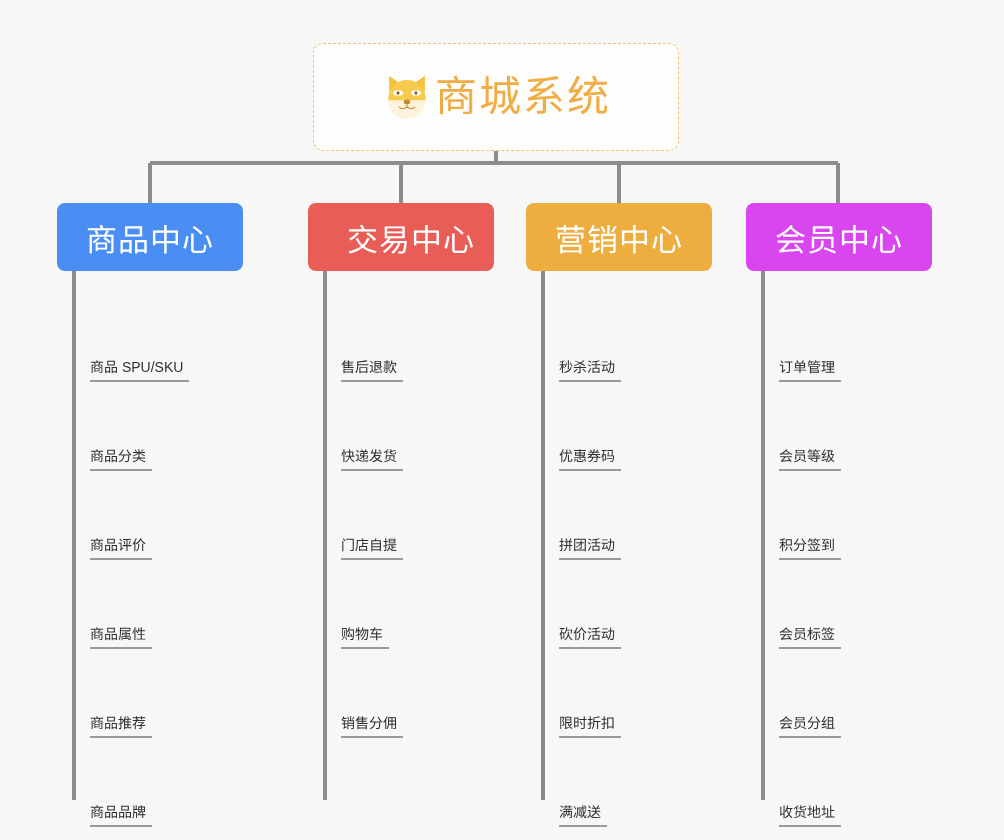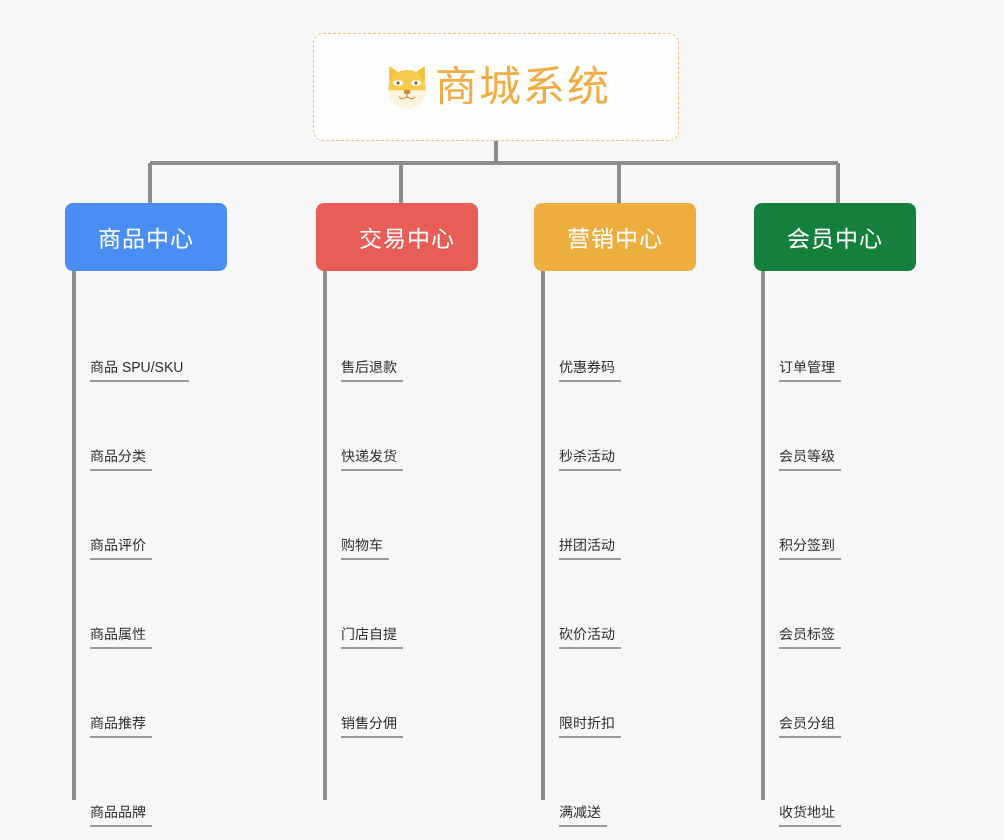--- a/index.html
+++ b/index.html
@@ -19,21 +19,21 @@
   #diagram {
     position: relative;
     width: 1004px;
     height: 840px;
   }
 
   
   .root-node {
     position: absolute;
     left: 313px;
-    top: 33px;
+    top: 43px;
     width: 366px;
     height: 108px;
     box-sizing: border-box;
     background: #fdfdfc;
     border: 1px dashed #f0c070;
     border-radius: 10px;
     display: flex;
     align-items: center;
     justify-content: center;
     gap: 2px;
@@ -68,31 +68,30 @@
     top: 203px;
     width: 186px;
   }
   .col-0 { left: 57px; }
   .col-1 { left: 308px; }
   .col-2 { left: 526px; }
   .col-3 { left: 746px; }
 
   .cat-box {
     box-sizing: border-box;
-    width: 162px;
+    width: 186px;
     height: 68px;
     border-radius: 8px;
     display: flex;
     align-items: center;
     justify-content: center;
     color: #ffffff;
-    font-size: 23px;
+    font-size: 31px;
     letter-spacing: 1px;
     white-space: nowrap;
-    margin-left: 8px;
   }
 
   
   .leaf-list {
     position: relative;
     margin-top: 0;
     padding-top: 22px;
   }
   .leaf-item {
     position: relative;
@@ -197,59 +196,59 @@
       <span>交易中心</span>
     </div>
     <div class="leaf-list">
       <div class="leaf-item">
         <span class="leaf-label">售后退款</span>
       </div>
       <div class="leaf-item">
         <span class="leaf-label">快递发货</span>
       </div>
       <div class="leaf-item">
+        <span class="leaf-label">门店自提</span>
+      </div>
+      <div class="leaf-item">
         <span class="leaf-label">购物车</span>
-      </div>
-      <div class="leaf-item">
-        <span class="leaf-label">门店自提</span>
       </div>
       <div class="leaf-item">
         <span class="leaf-label">销售分佣</span>
       </div>
     </div>
   </div>
 
   <div class="column col-2">
     <div class="cat-box" style="background:#edae3f;text-align:right;">
       <span>营销中心</span>
     </div>
     <div class="leaf-list">
       <div class="leaf-item">
+        <span class="leaf-label">秒杀活动</span>
+      </div>
+      <div class="leaf-item">
         <span class="leaf-label">优惠券码</span>
       </div>
       <div class="leaf-item">
-        <span class="leaf-label">秒杀活动</span>
-      </div>
-      <div class="leaf-item">
         <span class="leaf-label">拼团活动</span>
       </div>
       <div class="leaf-item">
         <span class="leaf-label">砍价活动</span>
       </div>
       <div class="leaf-item">
         <span class="leaf-label">限时折扣</span>
       </div>
       <div class="leaf-item">
         <span class="leaf-label">满减送</span>
       </div>
     </div>
   </div>
 
   <div class="column col-3">
-    <div class="cat-box" style="background:#15803d;">
+    <div class="cat-box" style="background:#d946ef;">
       <span>会员中心</span>
     </div>
     <div class="leaf-list">
       <div class="leaf-item">
         <span class="leaf-label">订单管理</span>
       </div>
       <div class="leaf-item">
         <span class="leaf-label">会员等级</span>
       </div>
       <div class="leaf-item">

